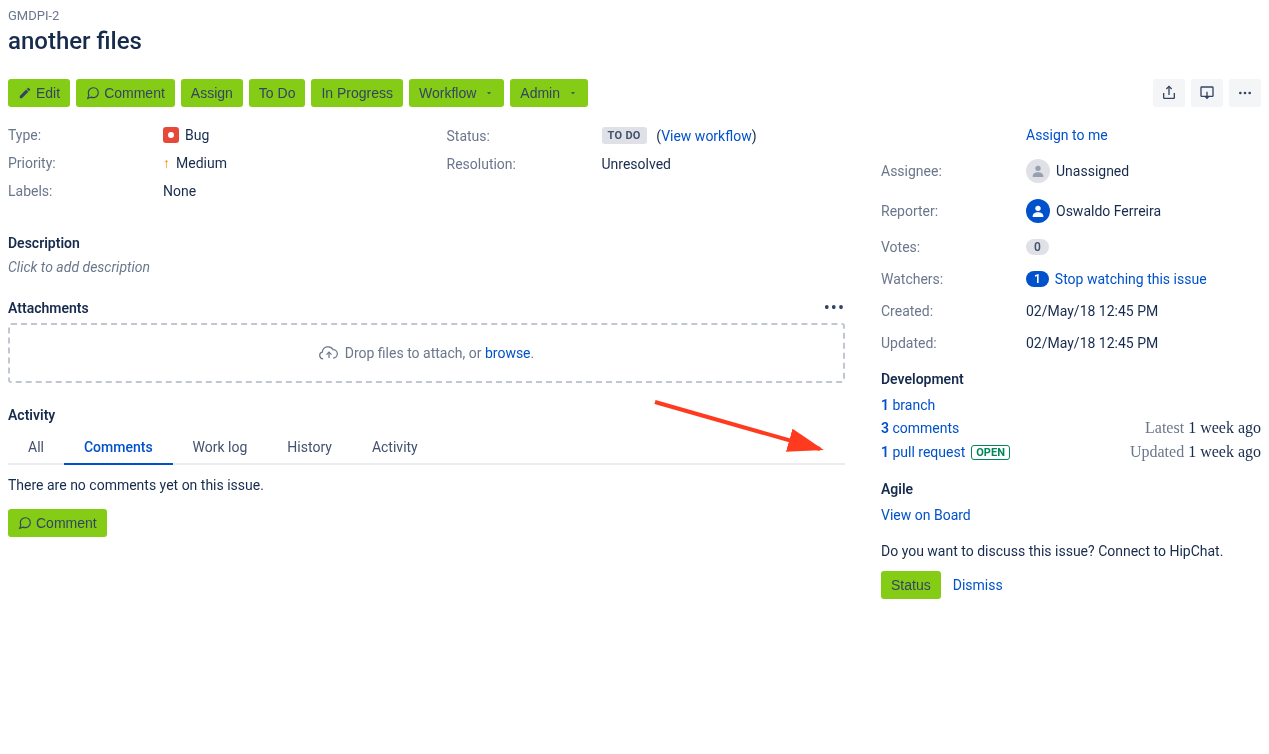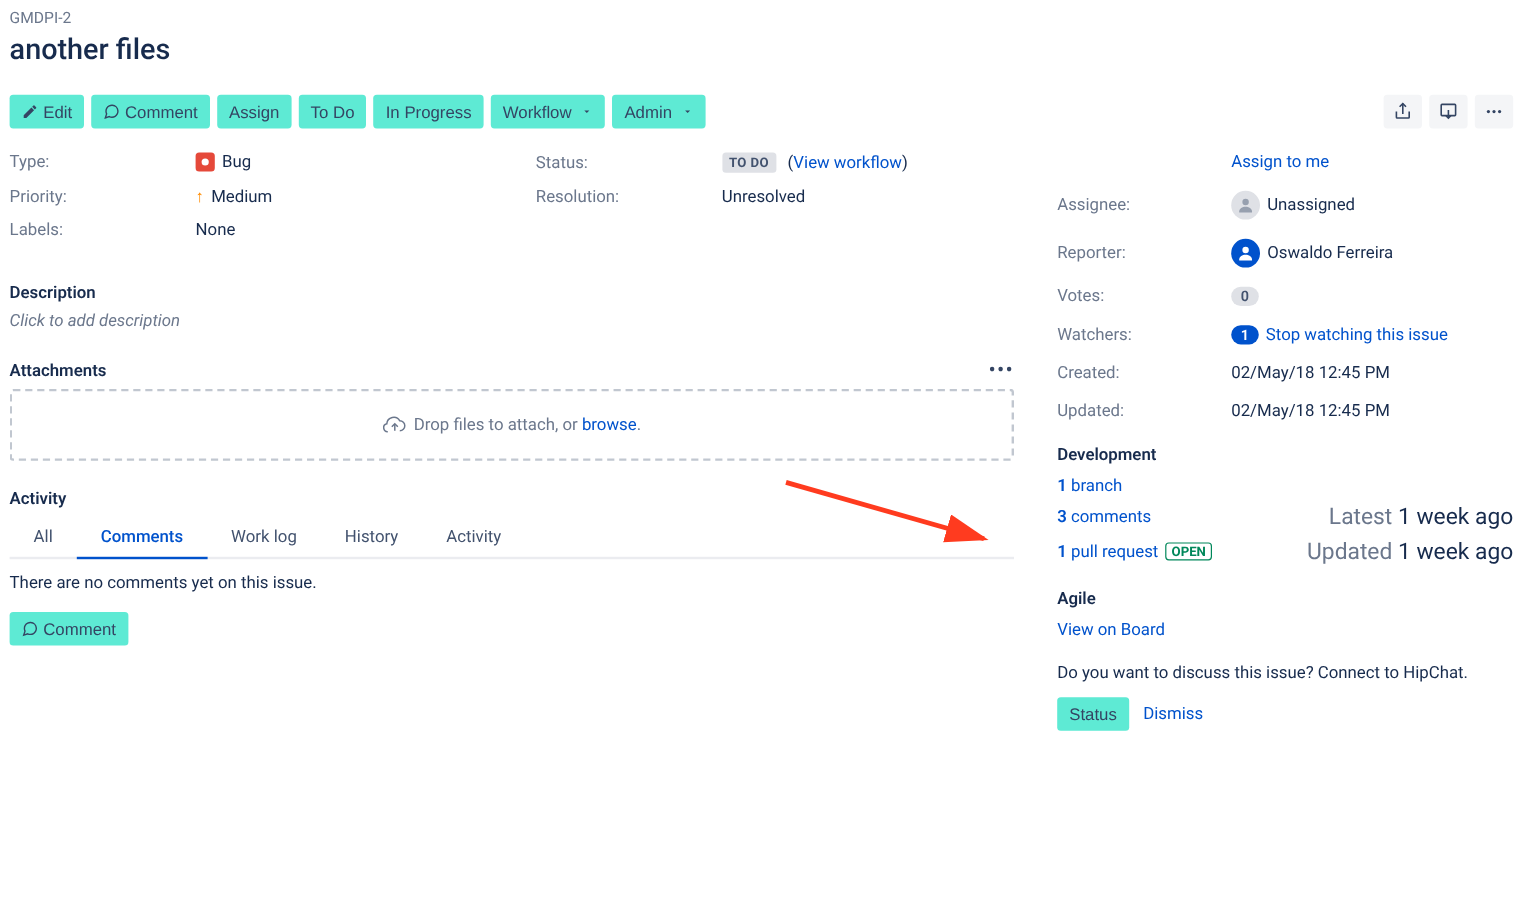--- a/index.html
+++ b/index.html
@@ -1,20 +1,20 @@
 <!DOCTYPE html>
 <html><head>
 <meta charset="utf-8">
 <style>
 * { box-sizing: border-box; margin: 0; padding: 0; }
 body { font-family: -apple-system, BlinkMacSystemFont, "Segoe UI", Roboto, sans-serif; font-size: 14px; color: #172B4D; background: #fff; padding: 8px; }
 .breadcrumb { color: #6B778C; font-size: 13px; margin-bottom: 4px; }
 .title { font-size: 24px; font-weight: 500; color: #172B4D; margin-bottom: 24px; }
 .toolbar { display: flex; gap: 6px; align-items: center; margin-bottom: 20px; }
-.btn { background: #5eead4; border: none; border-radius: 3px; padding: 6px 10px; font-size: 14px; color: #344563; cursor: pointer; display: inline-flex; align-items: center; gap: 4px; }
+.btn { background: #84cc16; border: none; border-radius: 3px; padding: 6px 10px; font-size: 14px; color: #344563; cursor: pointer; display: inline-flex; align-items: center; gap: 4px; }
 .btn svg { flex-shrink: 0; }
 .toolbar-right { margin-left: auto; display: flex; gap: 6px; }
 .icon-btn { background: #F4F5F7; border: none; border-radius: 3px; padding: 6px 8px; cursor: pointer; display: inline-flex; align-items: center; justify-content: center; color: #344563; }
 .chev { margin-left: 4px; }
 .layout { display: flex; gap: 36px; }
 .main { flex: 1; min-width: 0; }
 .side { width: 380px; flex-shrink: 0; }
 .fields { display: flex; gap: 40px; margin-bottom: 24px; }
 .fields-col { flex: 1; }
 .field-row { display: flex; margin-bottom: 12px; align-items: center; }
@@ -39,21 +39,21 @@
 .avatar { width: 24px; height: 24px; border-radius: 50%; background: #DFE1E6; display: inline-flex; align-items: center; justify-content: center; flex-shrink: 0; }
 .avatar svg { width: 16px; height: 16px; }
 .avatar-blue { background: #0052CC; }
 .badge { background: #DFE1E6; color: #42526E; font-size: 12px; font-weight: 600; padding: 1px 8px; border-radius: 10px; }
 .badge-blue { background: #0052CC; color: #fff; }
 .side-section { margin-top: 20px; }
 .side-h { font-weight: 600; margin-bottom: 10px; }
 .dev-row { display: flex; align-items: center; margin-bottom: 6px; }
 .dev-link { color: #0052CC; cursor: pointer; }
 .dev-link .n { font-weight: 600; }
-.dev-meta { margin-left: auto; color: #6B778C; font-size: 19px; }
+.dev-meta { margin-left: auto; color: #6B778C; font-size: 16px; font-family: Liberation Serif, serif; }
 .dev-meta .ago { color: #172B4D; }
 .open-lozenge { border: 1px solid #00875A; color: #00875A; font-size: 11px; font-weight: 700; padding: 0 4px; border-radius: 3px; margin-left: 6px; }
 .hipchat-q { margin-bottom: 12px; }
 .hipchat-actions { display: flex; gap: 12px; align-items: center; }
 .arrow { position: absolute; width: 180px; height: 60px; pointer-events: none; }
 .main-container { position: relative; }
 </style>
 </head>
 <body>
 

